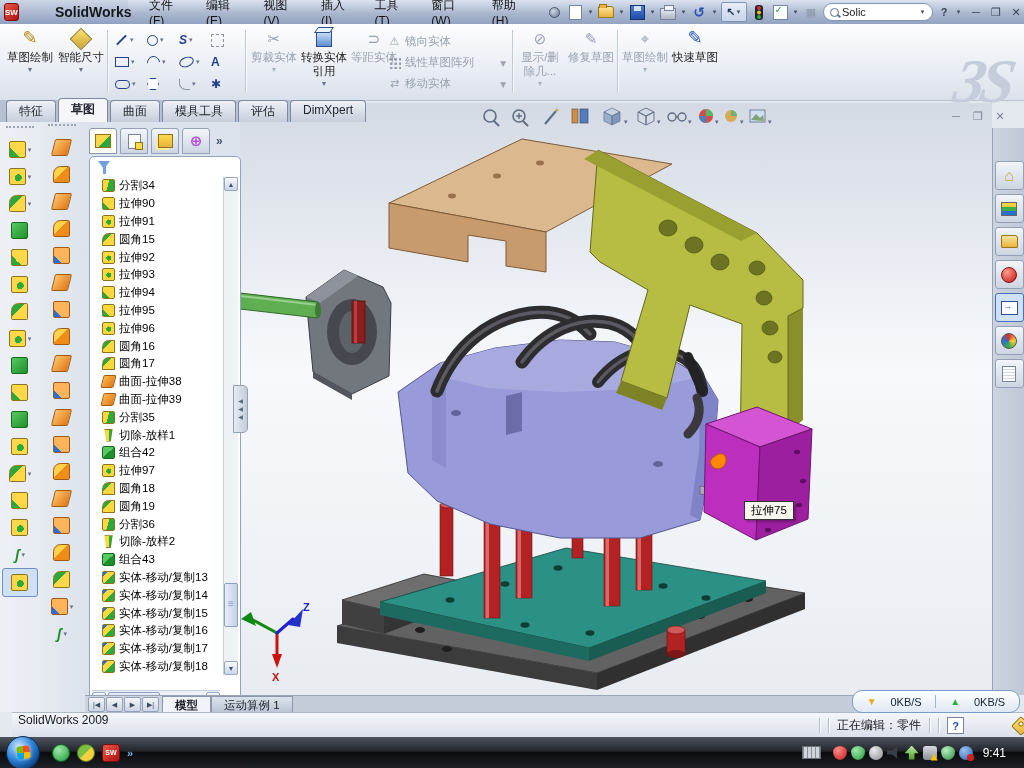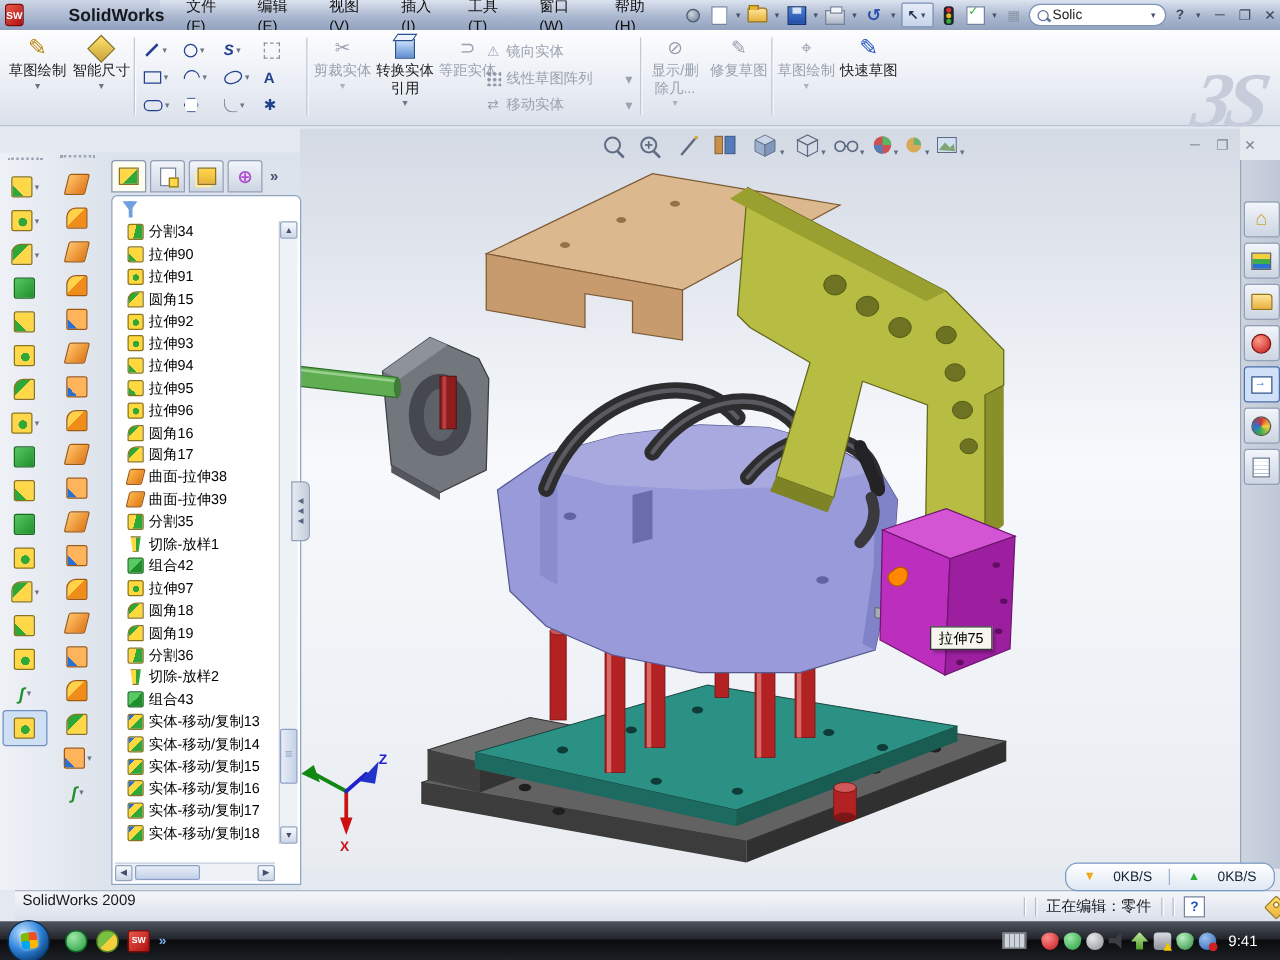--- a/index.html
+++ b/index.html
@@ -621,20 +621,29 @@
     </div>
     <div class="cmb" style="left:671px">
       <span class="cicon">
           <span class="pencil" style="color:#2050c0">✎</span>
         </span>
       <span>快速草图</span>
     </div>
     <div class="abs wm">3S</div>
   </div>
 
+  <div class="abs tabstrip">
+
+  <span class="rtab">特征</span>
+      <span class="rtab active">草图</span>
+      <span class="rtab">曲面</span>
+      <span class="rtab">模具工具</span>
+      <span class="rtab">评估</span>
+      <span class="rtab">DimXpert</span>
+    </div>
 
   <div class="abs leftzone">
     <div class="vcol" style="left:2px;top:2px;">
       <div class="grip"></div>
       <div>
 
       <div class="icn-row">
             <span class="q v1"></span>
             <span class="ddv dd-opt">▾</span>
           </div>
@@ -986,20 +995,30 @@
         <span class="tp-palette"></span>
       </div>
     <div class="tpbtn">
         <span class="tp-sphere"></span>
       </div>
     <div class="tpbtn">
         <span class="tp-doc"></span>
       </div>
   </div>
 
+  <div class="abs doctabs">
+    <div class="navbtns">
+      <span class="navb">|◀</span>
+      <span class="navb">◀</span>
+      <span class="navb">▶</span>
+      <span class="navb">▶|</span>
+    </div>
+    <span class="dtab active">模型</span>
+    <span class="dtab">运动算例 1</span>
+  </div>
 
   <div class="abs netmon">
     <span class="down">▼</span>
     <span>0KB/S</span>
     <span class="netdiv"></span>
     <span class="up">▲</span>
     <span>0KB/S</span>
   </div>
 
   <div class="abs statusbar">

